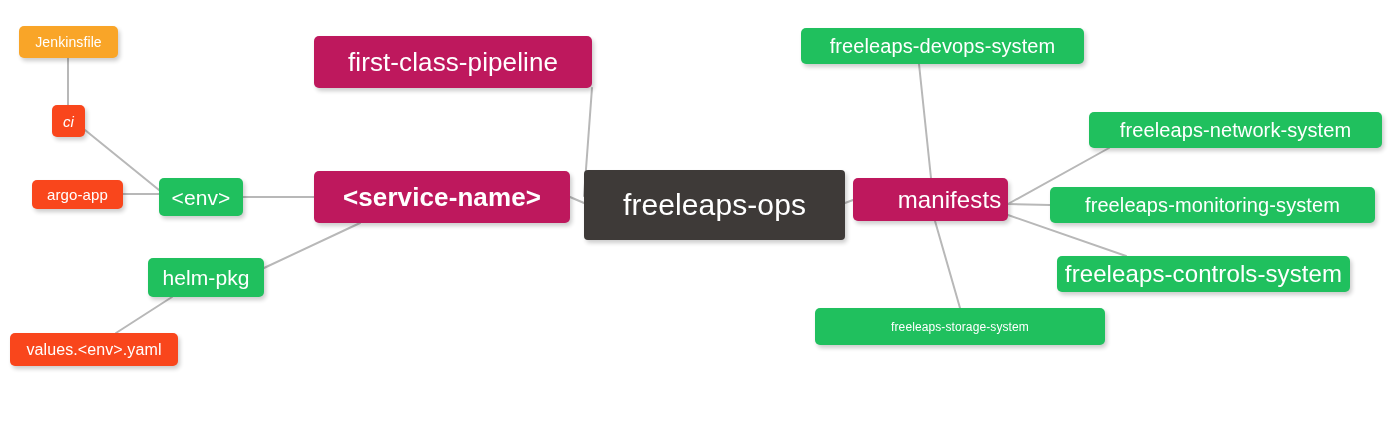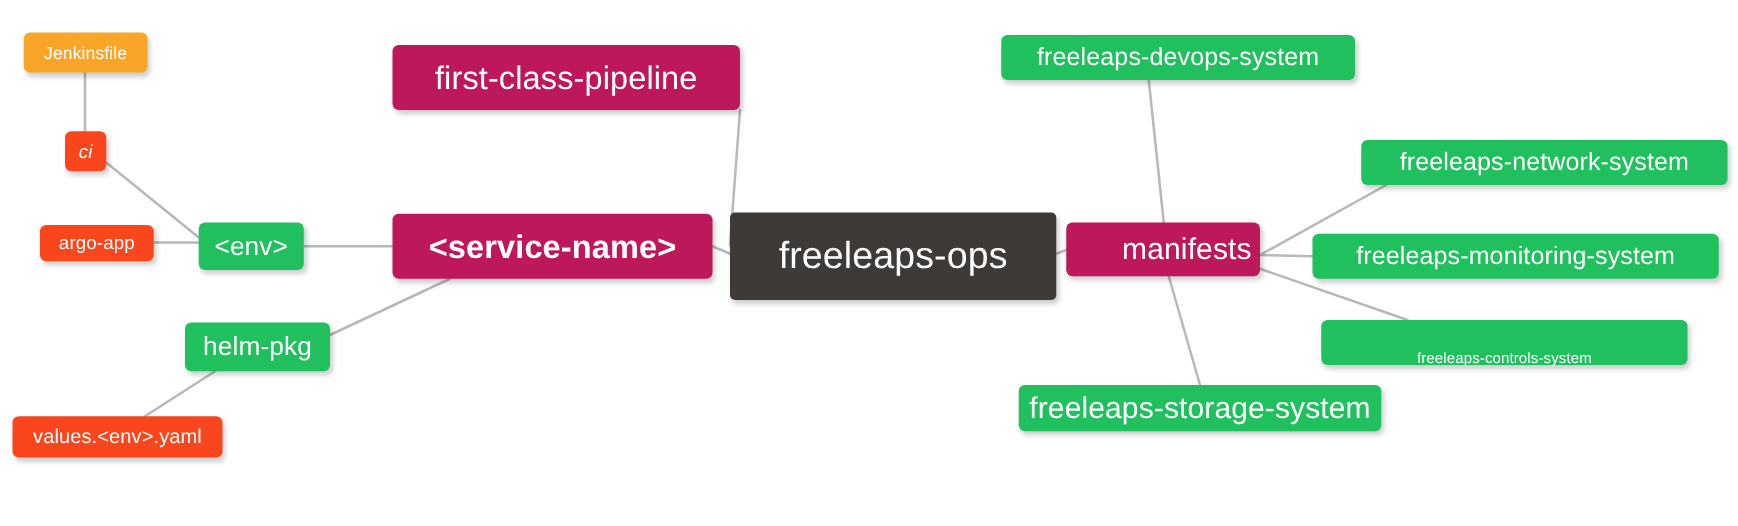--- a/index.html
+++ b/index.html
@@ -100,20 +100,20 @@
       </div>
       <div class="node green" style="left: 801px; top: 28px; width: 283px; height: 36px; font-size: 20px;">
         <span>freeleaps-devops-system</span>
       </div>
       <div class="node green" style="left: 1055px; top: 112px; width: 293px; height: 36px; font-size: 20px; margin-left: 34px;">
         <span>freeleaps-network-system</span>
       </div>
       <div class="node green" style="left: 1050px; top: 187px; width: 325px; height: 36px; font-size: 20px;">
         <span>freeleaps-monitoring-system</span>
       </div>
-      <div class="node green" style="left: 1057px; top: 256px; width: 293px; height: 36px; font-size: 12px; align-items: flex-end;">
+      <div class="node green" style="left: 1057px; top: 256px; width: 293px; height: 36px; font-size: 24px;">
         <span>freeleaps-controls-system</span>
       </div>
-      <div class="node green" style="left: 815px; top: 308px; width: 290px; height: 37px; font-size: 24px;">
+      <div class="node green" style="left: 815px; top: 308px; width: 290px; height: 37px; font-size: 12px;">
         <span>freeleaps-storage-system</span>
       </div>
     </div>
 </div>
 
 </body></html>

